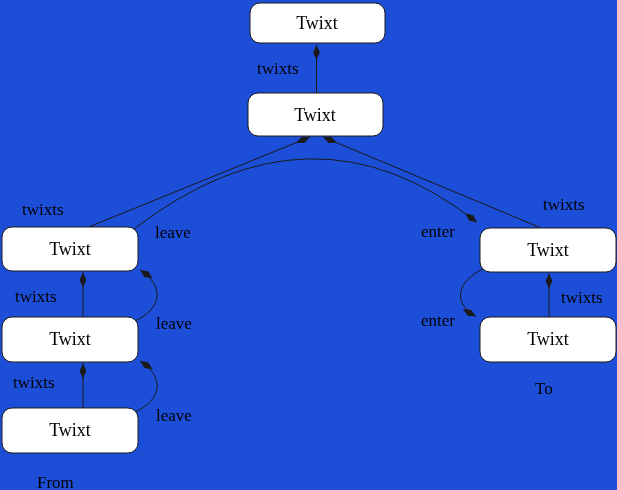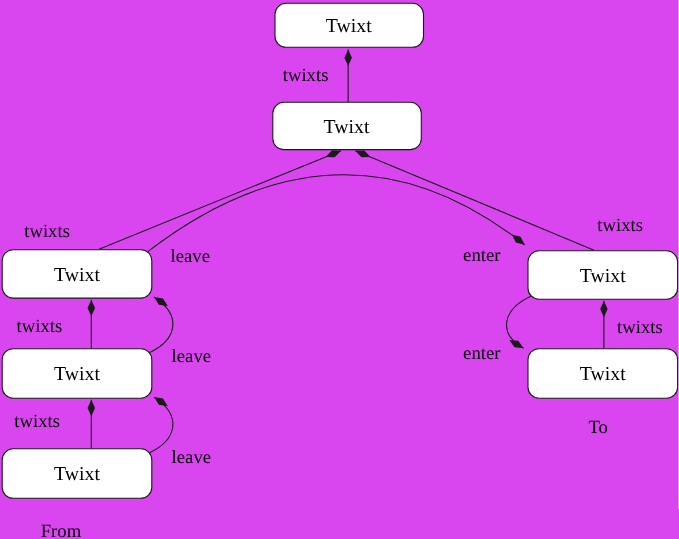--- a/index.html
+++ b/index.html
@@ -4,21 +4,21 @@
 <style>
   html, body {
     margin: 0;
     padding: 0;
     background: #ffffff;
   }
   .diagram-wrap {
     position: relative;
     width: 617px;
     height: 490px;
-    background: #d946ef;
+    background: #1d4ed8;
     overflow: hidden;
   }
   svg {
     display: block;
     font-family: "Liberation Serif", "DejaVu Serif", serif;
   }
   .node-box {
     fill: #ffffff;
     stroke: #1a1a1a;
     stroke-width: 1;

